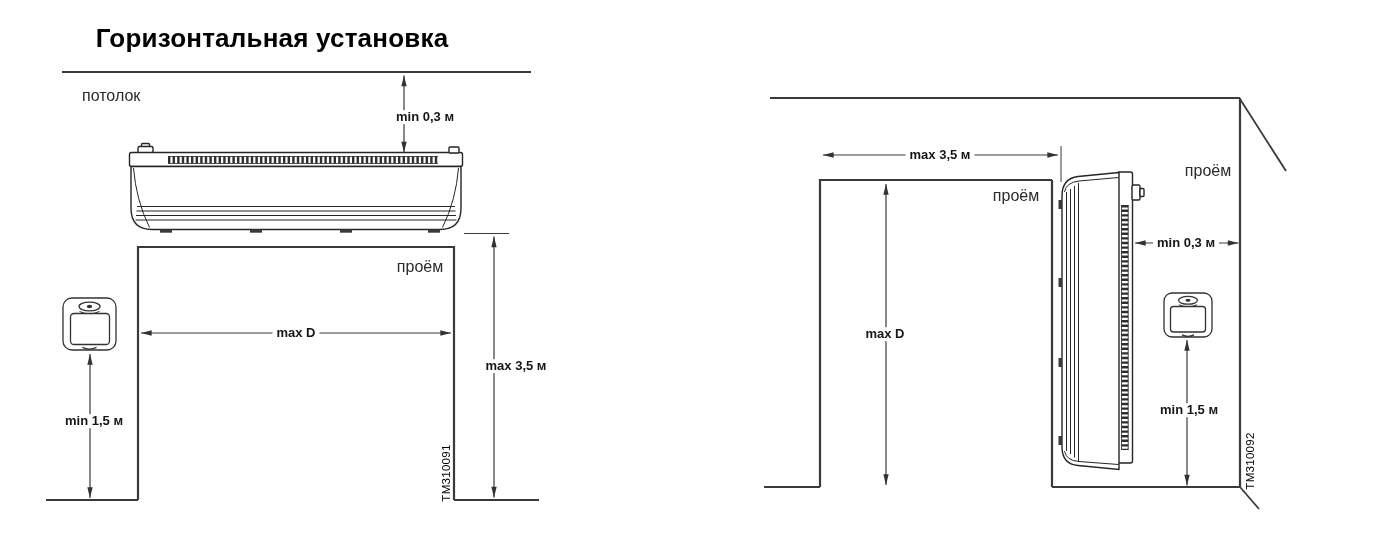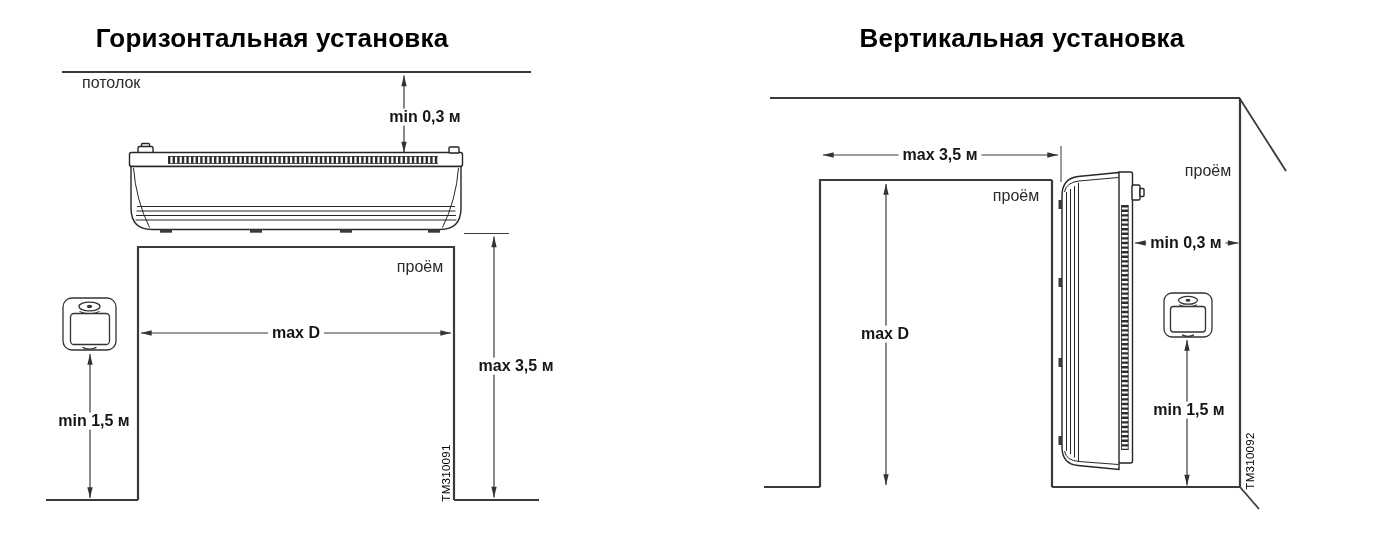--- a/index.html
+++ b/index.html
@@ -3,21 +3,21 @@
 <meta charset="utf-8">
 <style>
   html,body{margin:0;padding:0;background:#ffffff;}
   .canvas{position:relative;width:1380px;height:537px;background:#ffffff;overflow:hidden;
           font-family:"Liberation Sans",sans-serif;}
   .canvas svg{position:absolute;left:0;top:0;}
   .lbl{position:absolute;white-space:nowrap;line-height:1.05;color:#1f1f1f;}
   .title{font-weight:bold;font-size:26px;color:#000;transform:translate(-50%,-50%);letter-spacing:.2px;}
   .name{font-size:16px;color:#2a2a2a;}
   .center{transform:translate(-50%,-50%);}
-  .dim{font-weight:bold;font-size:16px;color:#161616;background:#fff;padding:0 4px;
+  .dim{font-weight:bold;font-size:13px;color:#161616;background:#fff;padding:0 4px;
        transform:translate(-50%,-50%);}
   .figid{font-size:11.5px;color:#000;transform:translate(-50%,-50%) rotate(-90deg);letter-spacing:.3px;}
 </style>
 </head>
 <body>
 
 <div class="canvas">
 
   <svg width="1380" height="537" viewBox="0 0 1380 537">
     <defs>
@@ -112,23 +112,22 @@
     <g stroke="#3a3a3a" stroke-width="1.2" fill="none">
       <path d="M1061,146 V182" stroke-width="1"></path>
       <path d="M823,155 H1058" marker-start="url(#arrow)" marker-end="url(#arrow)"></path>
       <path d="M886,184 V485" marker-start="url(#arrow)" marker-end="url(#arrow)"></path>
       <path d="M1135,243 H1238.5" marker-start="url(#arrow)" marker-end="url(#arrow)"></path>
       <path d="M1187,340 V485.5" marker-start="url(#arrow)" marker-end="url(#arrow)"></path>
     </g>
   </svg>
 
   <div class="lbl title" style="left:272px;top:39px">Горизонтальная установка</div>
-  <div class="lbl title" style="left:1022px;top:39px">Вертикальная установка</div>
 
-  <div class="lbl name" style="left:82px;top:83px;transform:translateY(-50%)">потолок</div>
+  <div class="lbl name" style="left:82px;top:96px;transform:translateY(-50%)">потолок</div>
   <div class="lbl dim" style="left:425px;top:117px">min 0,3 м</div>
   <div class="lbl name center" style="left:420px;top:267px">проём</div>
   <div class="lbl dim" style="left:296px;top:333px">max D</div>
   <div class="lbl dim" style="left:516px;top:366px">max 3,5 м</div>
   <div class="lbl dim" style="left:94px;top:421px">min 1,5 м</div>
   <div class="lbl figid" style="left:446px;top:473px">TM310091</div>
 
   <div class="lbl dim" style="left:940px;top:155px">max 3,5 м</div>
   <div class="lbl name center" style="left:1016px;top:196px">проём</div>
   <div class="lbl name center" style="left:1208px;top:171px">проём</div>

